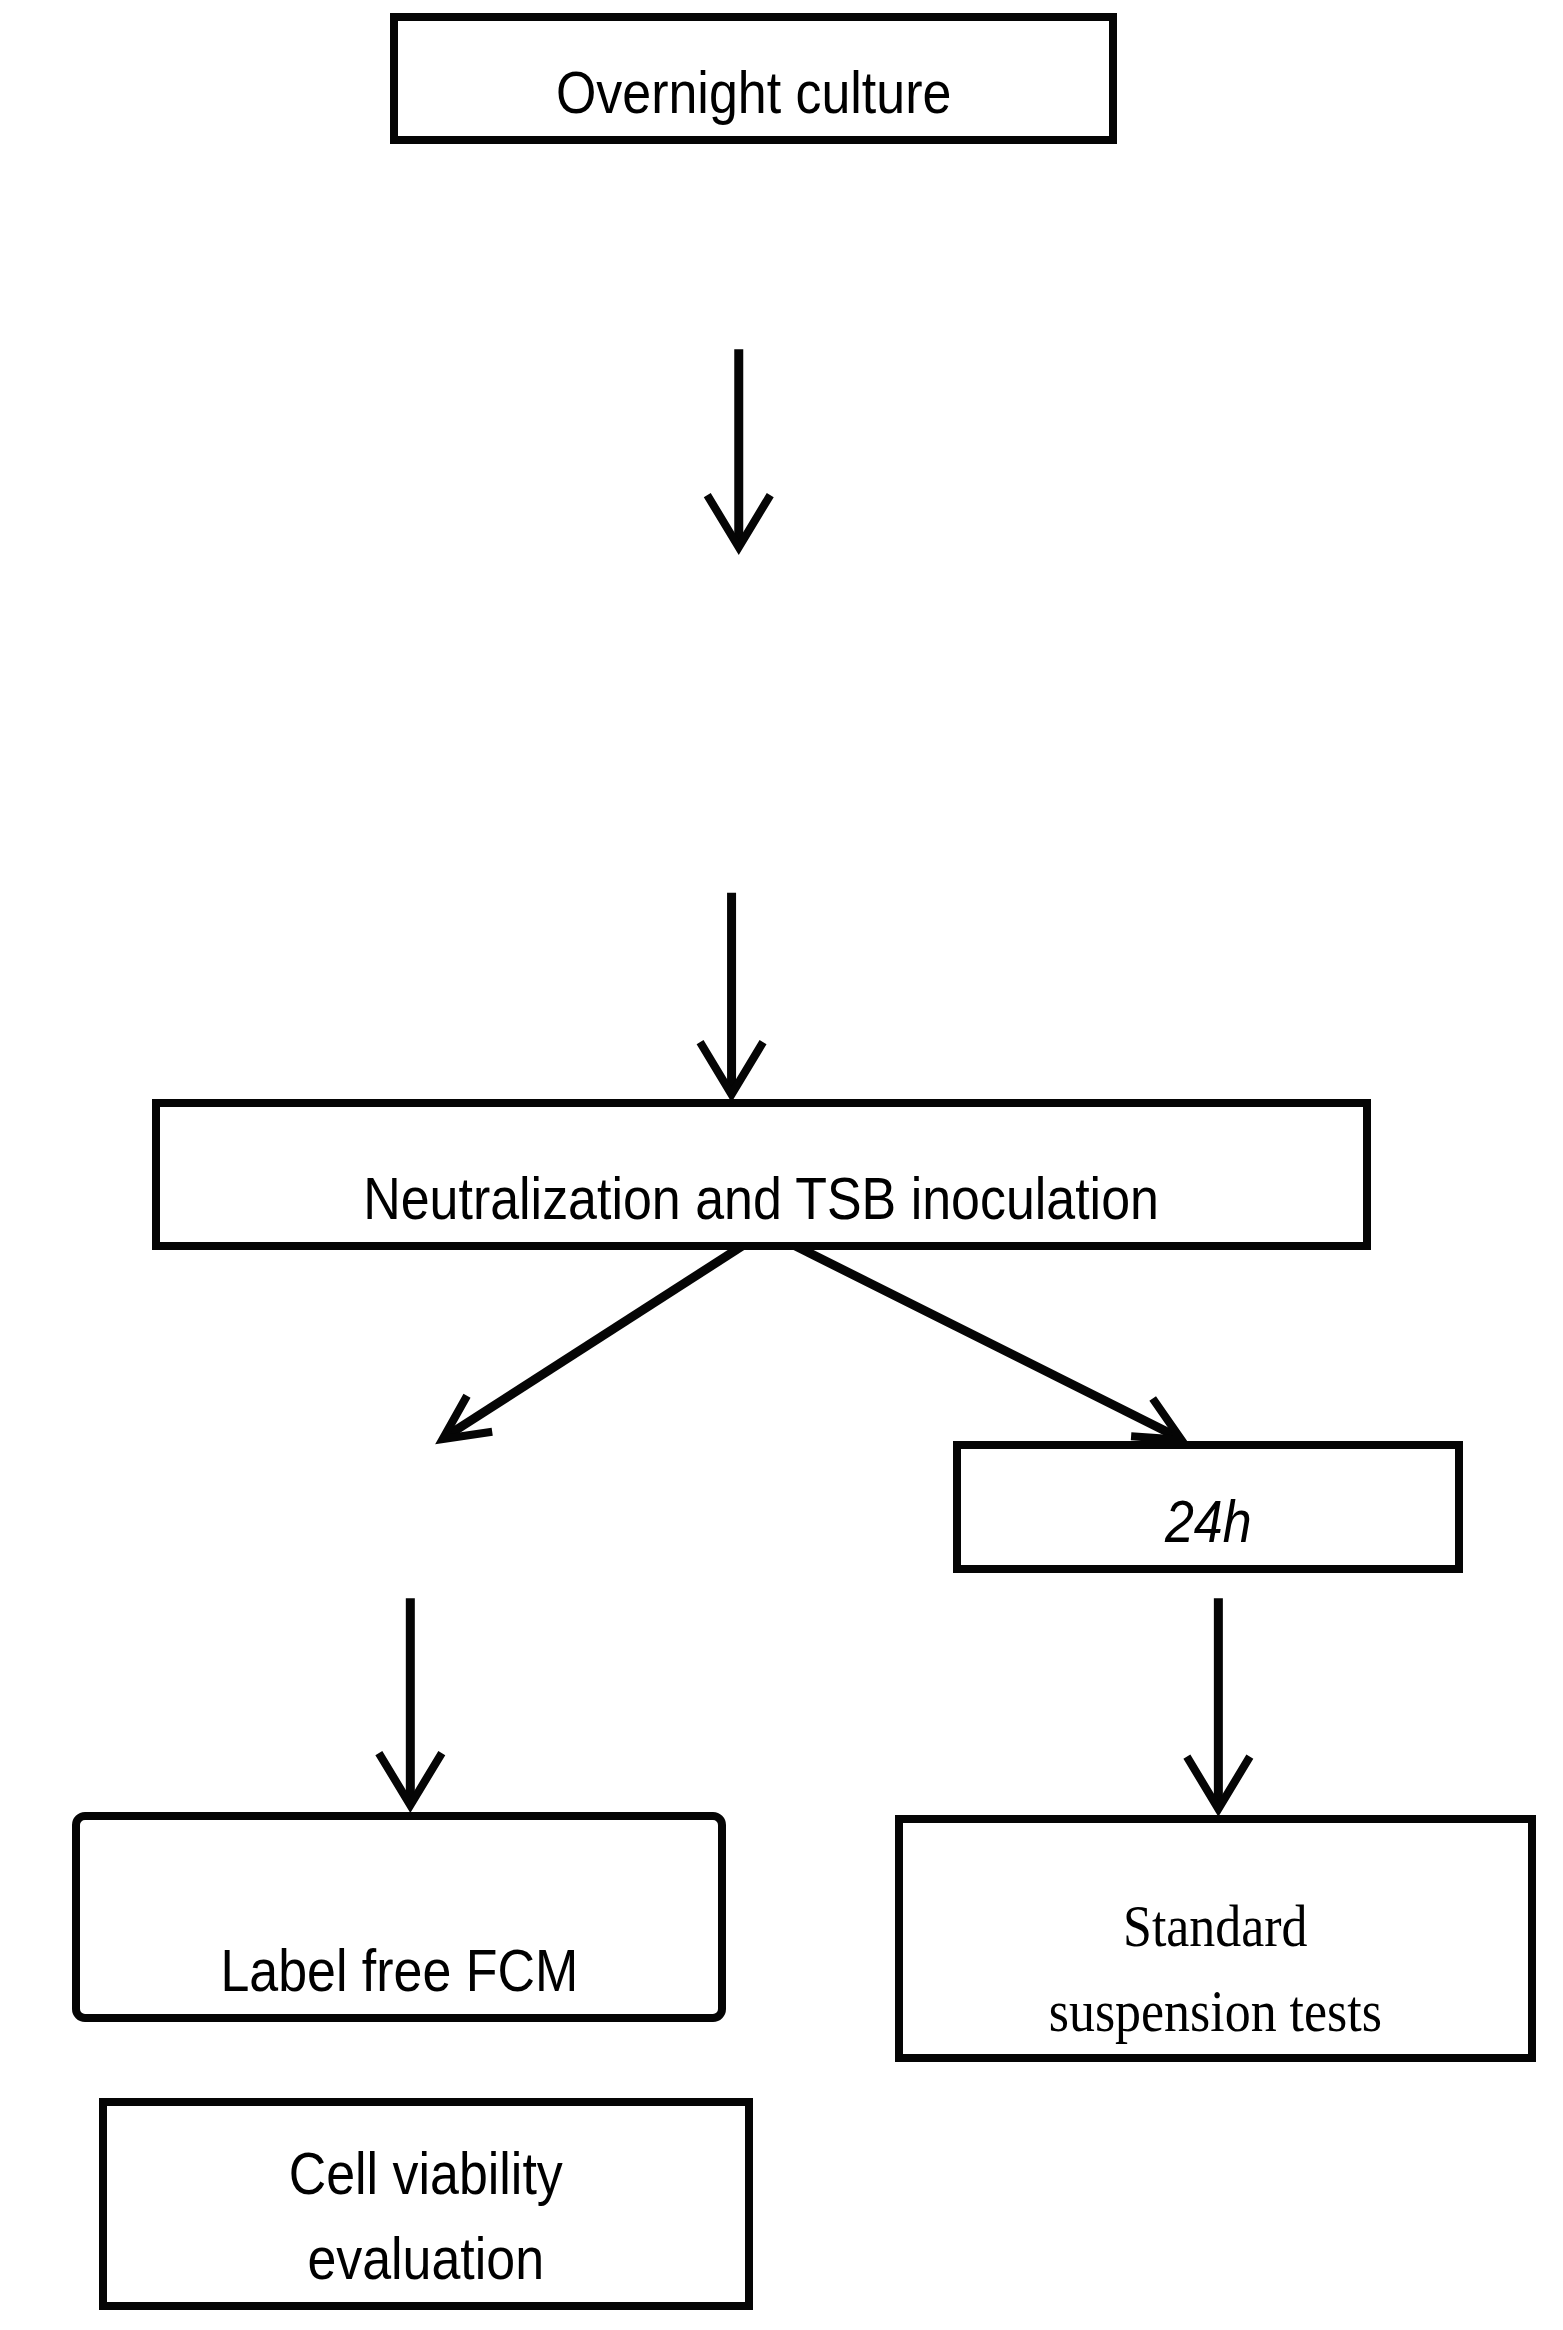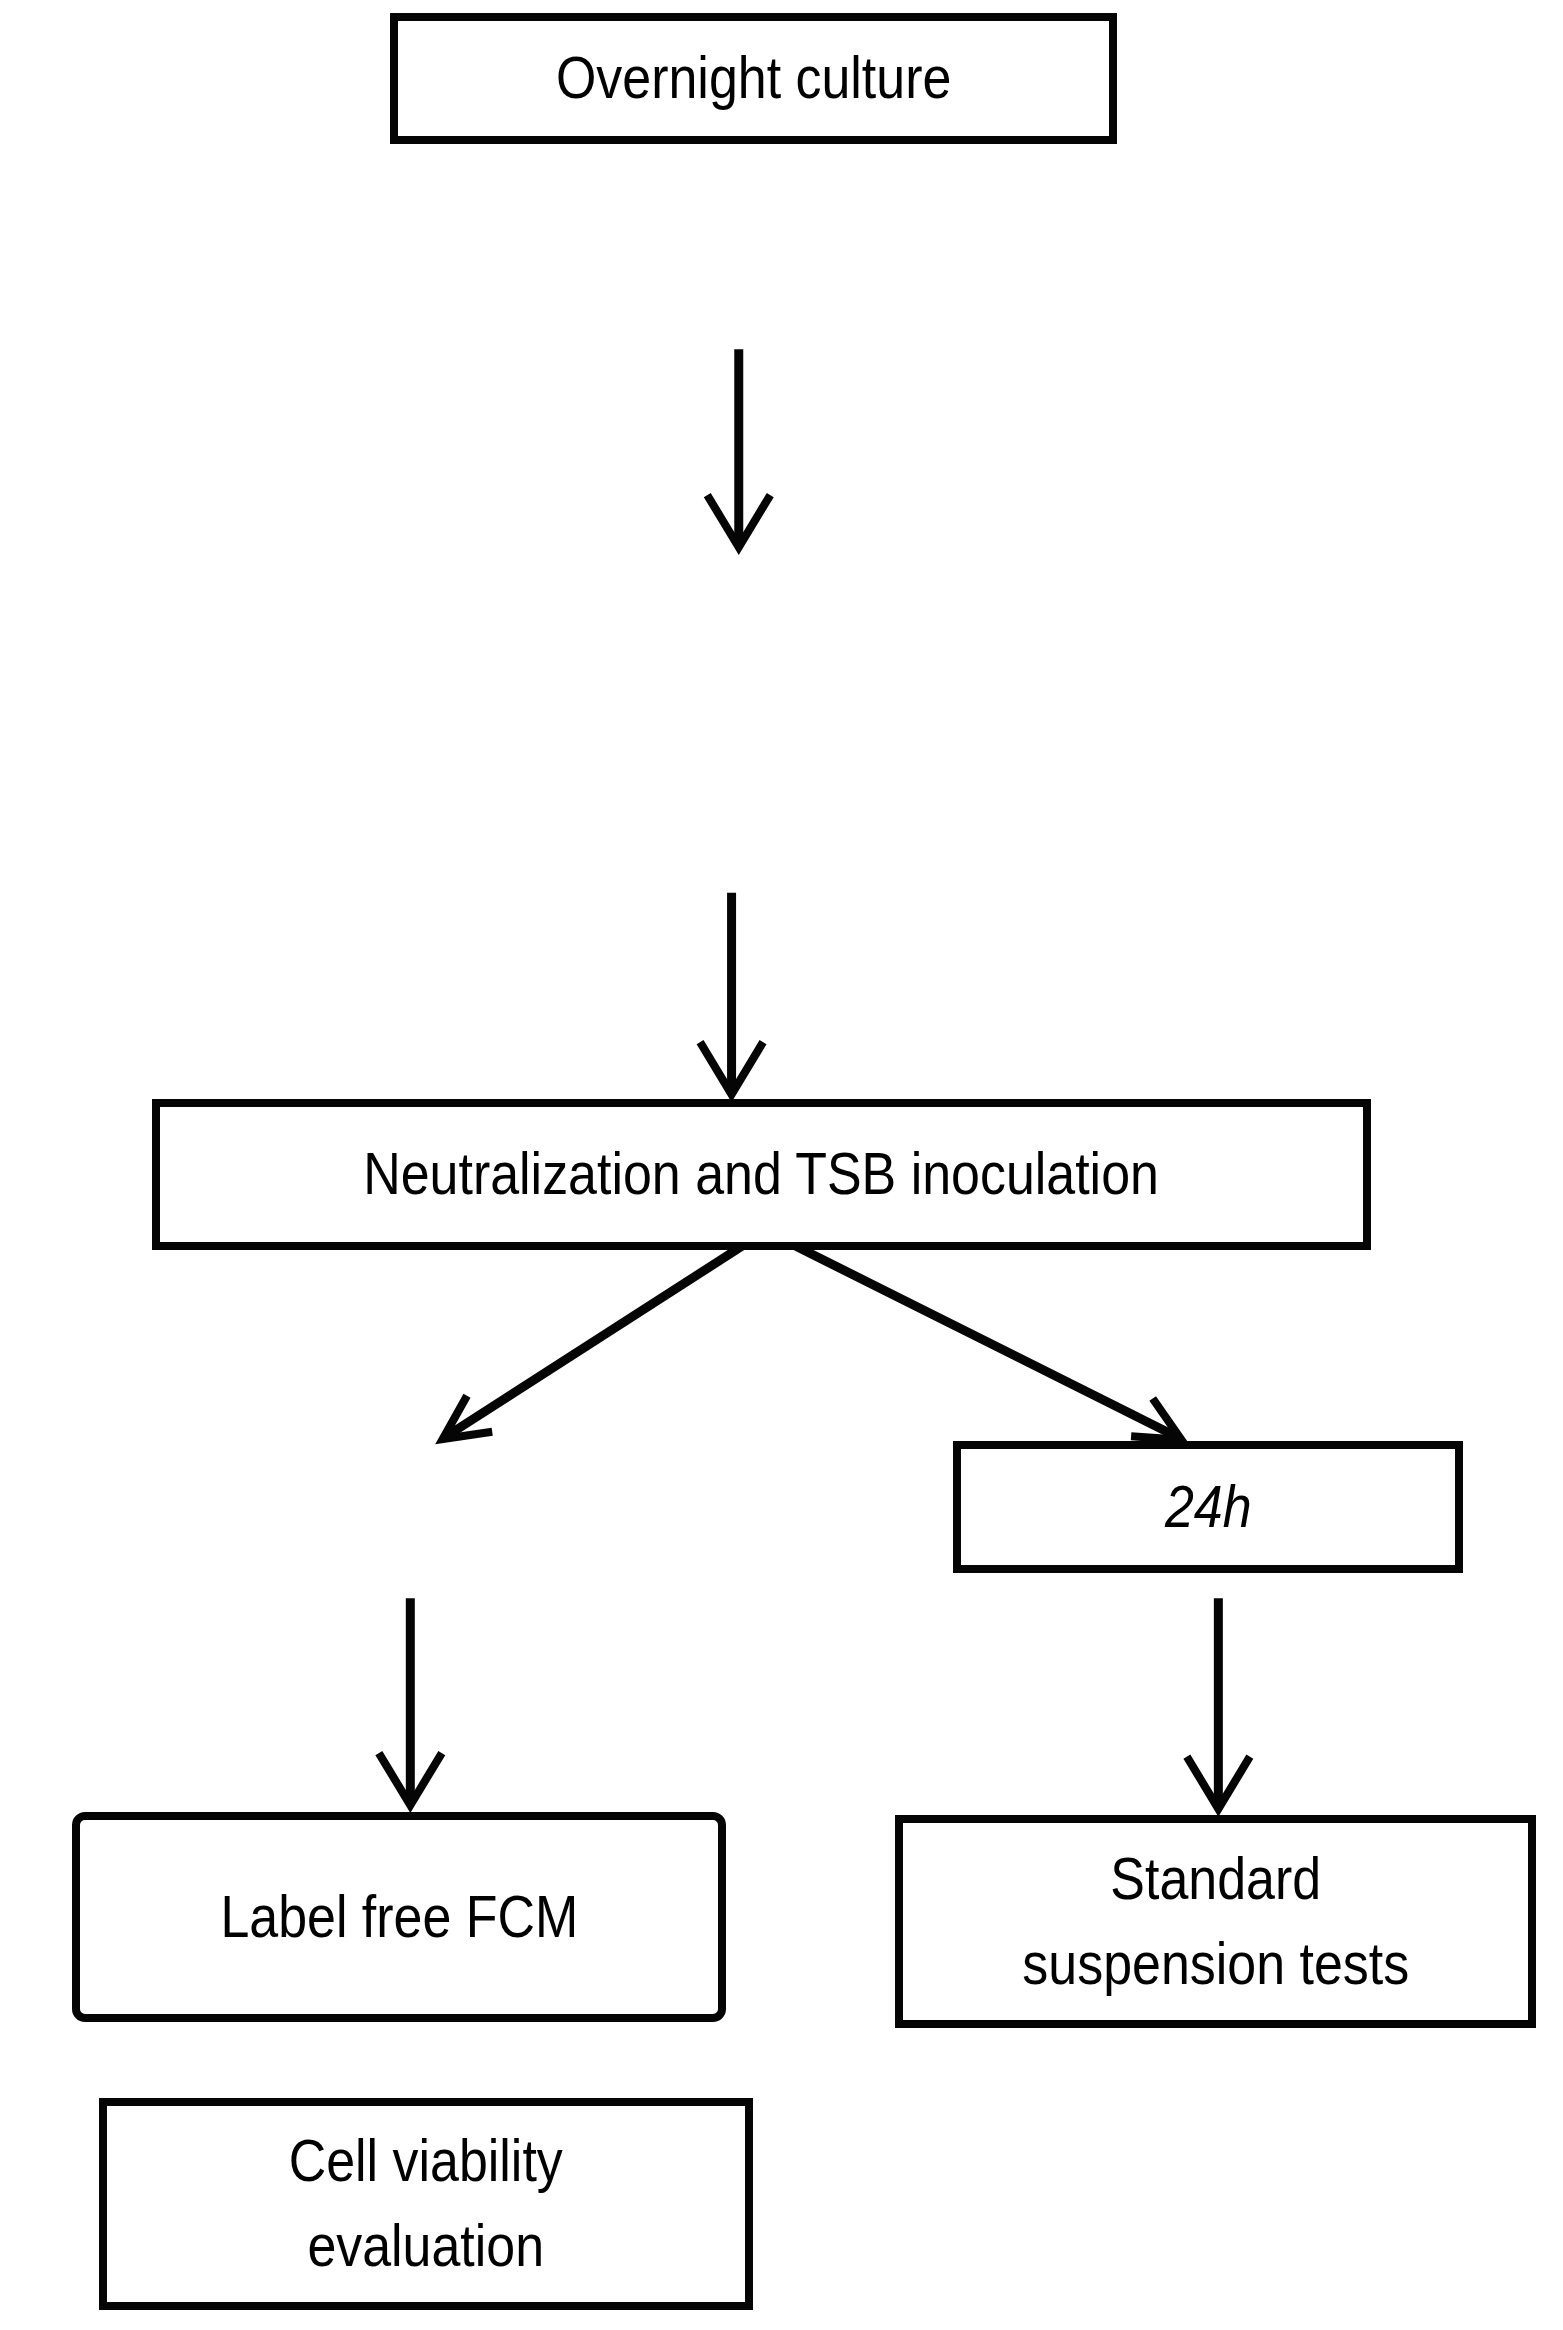--- a/index.html
+++ b/index.html
@@ -26,21 +26,21 @@
   .edges line, .edges polyline {
     stroke: #050505;
     fill: none;
   }
   .node {
     position: absolute;
     box-sizing: border-box;
     border: 8px solid #050505;
     background: #ffffff;
     display: flex;
-    align-items: center;
+    align-items: flex-end;
     justify-content: center;
     text-align: center;
   }
   .label {
     font-size: 59px;
     line-height: 85px;
     white-space: nowrap;
     transform: scaleX(0.88);
     transform-origin: 50% 50%;
     letter-spacing: 0px;
@@ -55,21 +55,21 @@
     left: 0.9px;
   }
   
   #n-overnight   { left: 390px;  top: 12.6px;   width: 727px;  height: 131px; }
   #n-bacterial   { left: 148px;  top: 177px;  width: 1213px; height: 131px; }
   #n-disinfect   { left: 24px;   top: 553px;  width: 1398px; height: 340px; }
   #n-neutral     { left: 152px;  top: 1099px; width: 1219px; height: 151px; }
   #n-0h4h        { left: 133px;  top: 1441px; width: 511px;  height: 131px; }
   #n-24h         { left: 953px; top: 1441px; width: 510px;  height: 132px; font-style: italic; }
   #n-labelfree   { left: 72px;   top: 1812px; width: 654px;  height: 210px; border-radius: 13px; }
-  #n-standard    { left: 895px;  top: 1815px; width: 641px;  height: 213px; }
+  #n-standard    { left: 895px;  top: 1815px; width: 641px;  height: 247px; font-family: Liberation Serif, serif; }
   #n-cellviab    { left: 65px;   top: 2098px; width: 654px;  height: 212px; margin-left: 34px; }
 </style>
 </head>
 <body>
 
 <div class="canvas">
 
   <svg class="edges" viewBox="0 0 1737 2589" xmlns="http://www.w3.org/2000/svg">
 
     <g>

